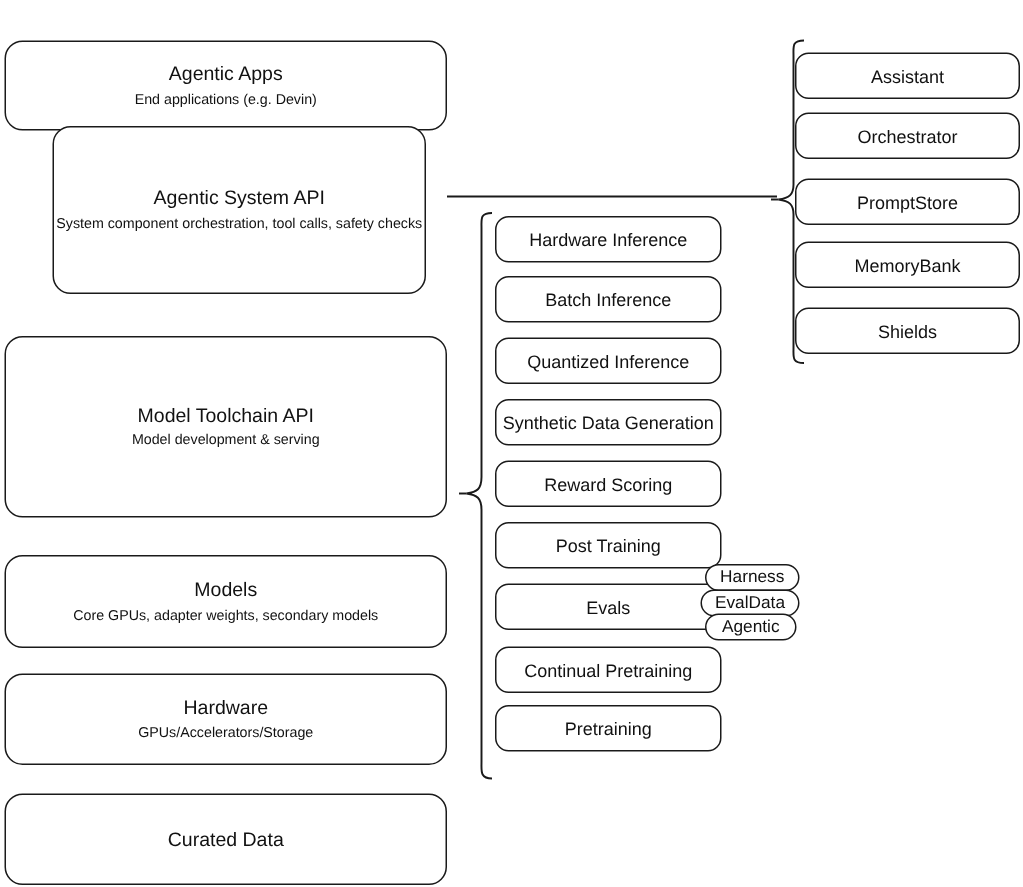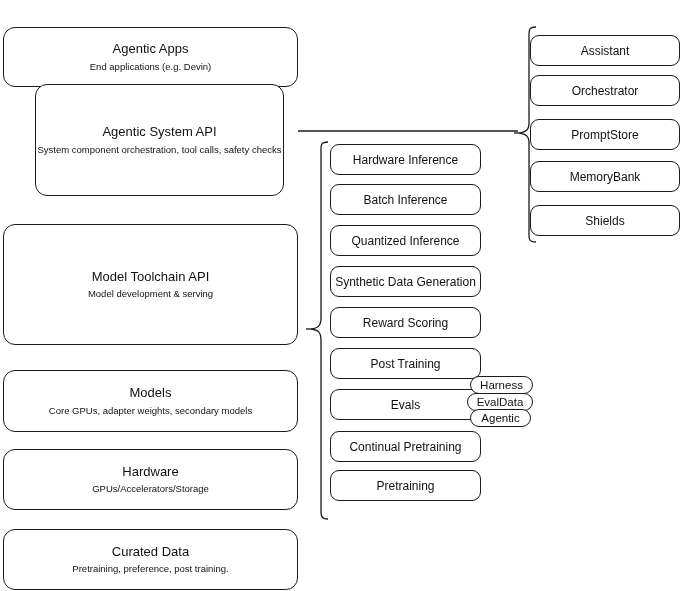--- a/index.html
+++ b/index.html
@@ -101,21 +101,20 @@
     <div class="layer-sub">Core GPUs, adapter weights, secondary models</div>
   </div>
 
   <div class="box" style="left:3px; top:449px; width:295px; height:61px;">
     <div class="layer-title">Hardware</div>
     <div class="layer-sub">GPUs/Accelerators/Storage</div>
   </div>
 
   <div class="box" style="left:3px; top:529px; width:295px; height:61px;">
     <div class="layer-title">Curated Data</div>
-    <div class="layer-sub">Pretraining, preference, post training.</div>
   </div>
 
   <svg class="connector" style="left:296px; top:124px; width:226px; height:16px;" width="226" height="16" viewBox="0 0 226 16">
     <path d="M 2 7 L 222 7" stroke="#1a1a1a" stroke-width="1.3" fill="none"></path>
   </svg>
 
   <svg class="brace" style="left:306px; top:140px; width:22px; height:382px;" width="22" height="382" viewBox="0 0 22 382">
     <path d="M 22 2
              C 14 2, 15 6, 15 12
              L 15 178

